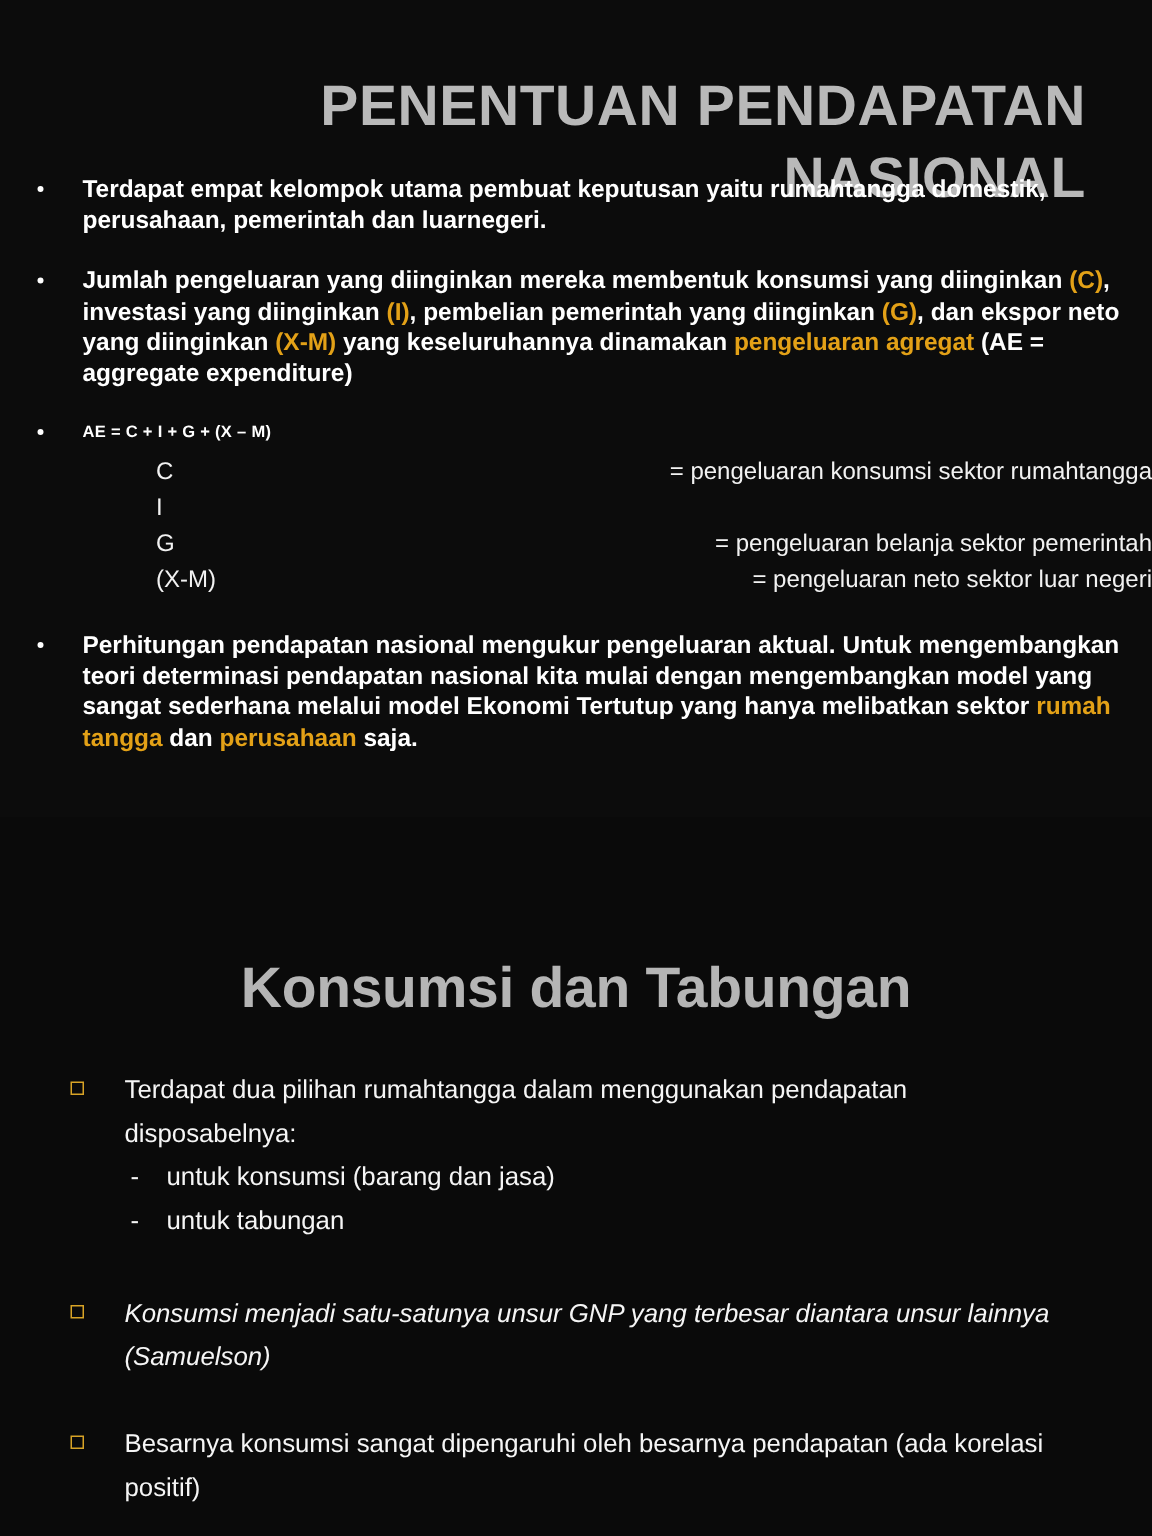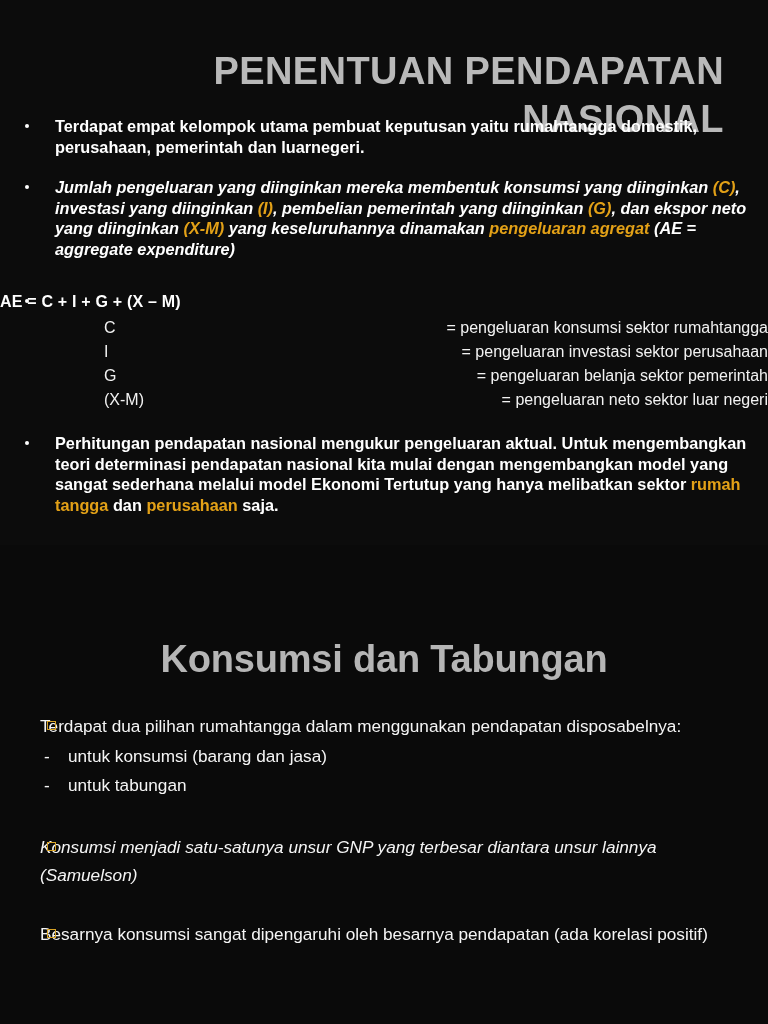--- a/index.html
+++ b/index.html
@@ -67,24 +67,25 @@
     top: 8px;
     width: 4px;
     height: 4px;
     border-radius: 50%;
     background: #ffffff;
   }
   .gold { color: #e3a117; }
 
   .formula-bullet {
     position: relative;
-    margin-top: 32px;
+    padding-left: 55px;
+    margin-top: 19px;
     margin-bottom: 4px;
     font-weight: bold;
-    font-size: 16px;
+    font-size: 11px;
     line-height: 21px;
     font-stretch: condensed;
     letter-spacing: 0.2px;
   }
   .formula-bullet > .dot {
     position: absolute;
     left: 25px;
     top: 8px;
     width: 4px;
     height: 4px;
@@ -128,21 +129,21 @@
     letter-spacing: -0.2px;
   }
   .s2-body {
     position: absolute;
     left: 0;
     top: 167px;
     width: 768px;
   }
   .s2-bullet {
     position: relative;
-    padding-left: 40px;
+    padding-left: 83px;
     padding-right: 46px;
     margin-bottom: 33px;
     font-weight: normal;
     font-size: 17.2px;
     line-height: 28.5px;
     color: #f5f5f5;
   }
   .s2-bullet > .sq {
     position: absolute;
     left: 47px;
@@ -172,38 +173,37 @@
 
     <h1 class="s1-title">PENENTUAN PENDAPATAN NASIONAL</h1>
 
     <div class="s1-body">
 
       <div class="s1-bullet">
         <span class="dot"></span>
         <span>Terdapat empat kelompok utama pembuat keputusan yaitu rumahtangga domestik, perusahaan, pemerintah dan luarnegeri.</span>
       </div>
 
-      <div class="s1-bullet" style="margin-top:20px;font-style:italic;">
+      <div class="s1-bullet" style="margin-top:20px;">
         <span class="dot"></span>
         <span>Jumlah pengeluaran yang diinginkan mereka membentuk konsumsi yang diinginkan </span><span class="gold">(C)</span><span>, investasi yang diinginkan </span><span class="gold">(I)</span><span>, pembelian pemerintah yang diinginkan </span><span class="gold">(G)</span><span>, dan ekspor neto yang diinginkan  </span><span class="gold">(X-M)</span><span> yang keseluruhannya dinamakan </span><span class="gold">pengeluaran agregat</span><span> (AE = aggregate expenditure)</span>
       </div>
 
       <div class="formula-bullet">
         <span class="dot"></span>
         <span>AE = C + I + G + (X – M)</span>
       </div>
 
       <div class="defs">
         <div class="def-row">
           <span class="def-sym">C</span>
           <span class="def-txt">= pengeluaran konsumsi sektor rumahtangga</span>
         </div>
         <div class="def-row">
           <span class="def-sym">I</span>
-          <span class="def-txt">= pengeluaran investasi sektor perusahaan</span>
         </div>
         <div class="def-row">
           <span class="def-sym">G</span>
           <span class="def-txt">= pengeluaran belanja sektor pemerintah</span>
         </div>
         <div class="def-row">
           <span class="def-sym">(X-M)</span>
           <span class="def-txt">= pengeluaran neto sektor luar negeri</span>
         </div>
       </div>

